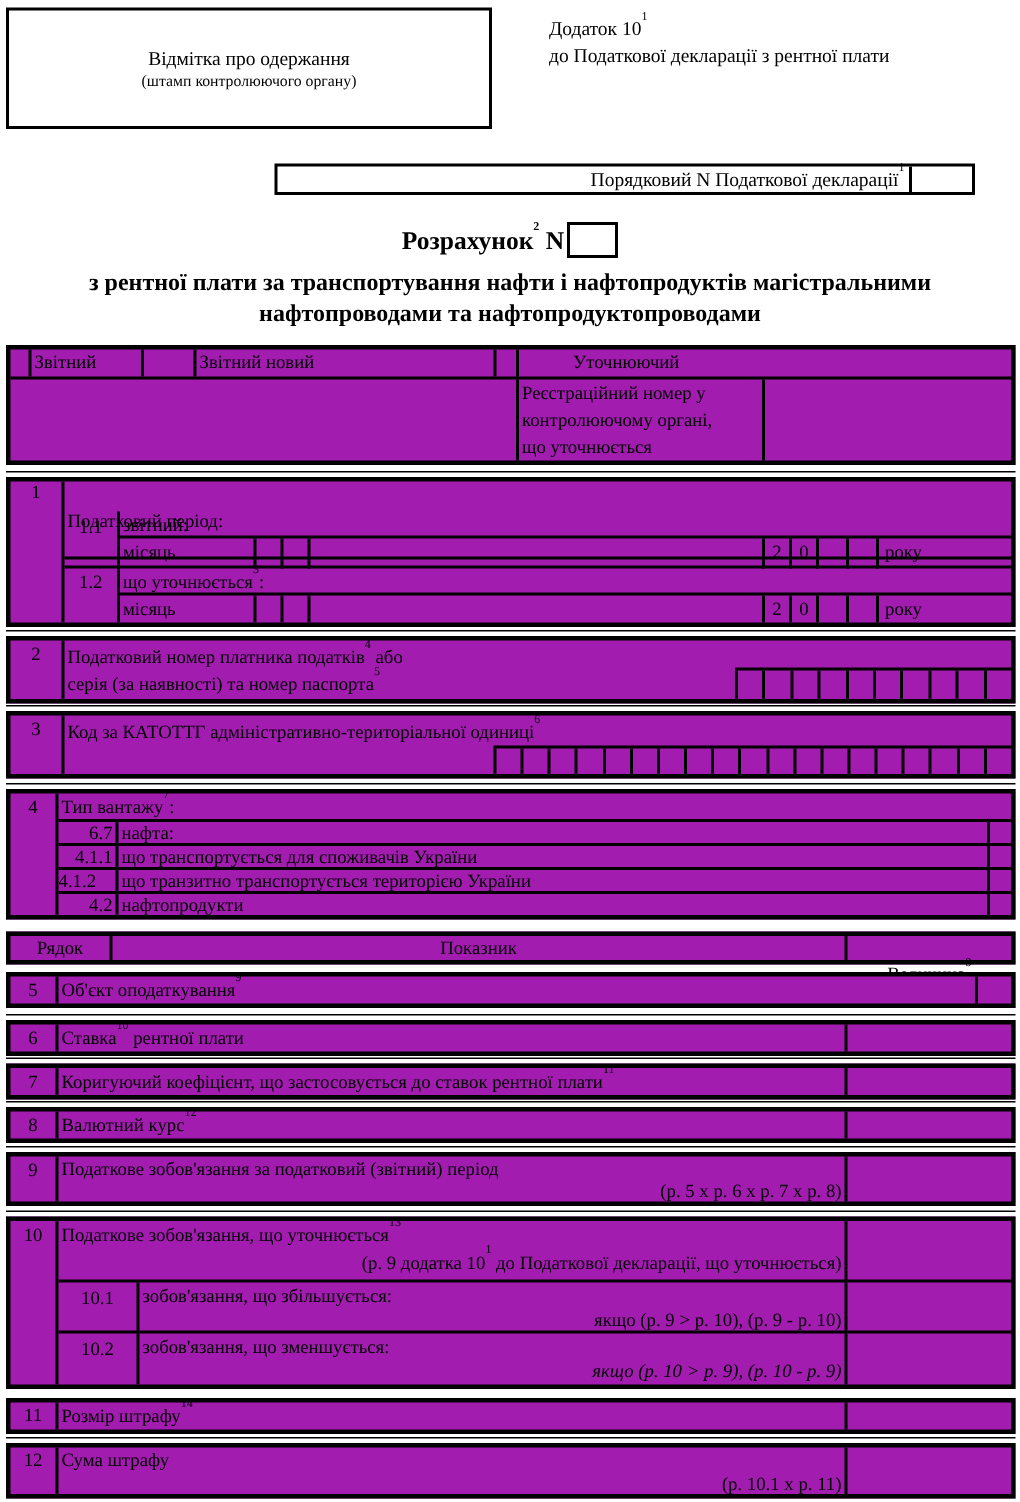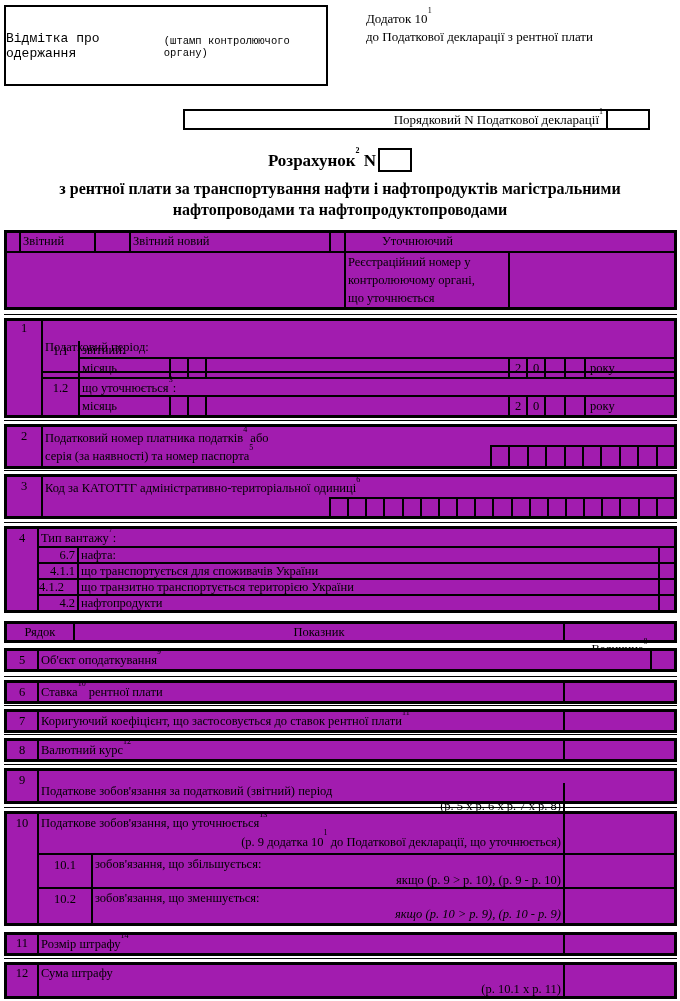--- a/index.html
+++ b/index.html
@@ -1,21 +1,21 @@
 <!DOCTYPE html>
 <html><head>
 <meta charset="utf-8">
 <style>
   html, body { margin: 0; padding: 0; background: #fff; }
   body { width: 680px; height: 1001px; position: relative; overflow: hidden;
          font-family: "Liberation Serif", "DejaVu Serif", serif; color: #000; font-size: 12px; }
   .abs { position: absolute; box-sizing: border-box; }
   sup { font-size: 8px; vertical-align: top; position: relative; top: -3px; line-height: 1; }
   .stamp { left: 4px; top: 5px; width: 324px; height: 81px; border: 2px solid #000;
-           display: flex; align-items: center; justify-content: center; font-family: Liberation Mono, monospace; }
+           display: flex; flex-direction: column; align-items: center; justify-content: center; }
   .stamp .t1 { font-size: 13px; }
   .stamp .t2 { font-size: 10.5px; margin-top: 2px; }
   .annex { left: 366px; top: 10px; font-size: 13px; line-height: 18px; }
   .ordbox { left: 183px; top: 109px; width: 467px; height: 21px; border: 2px solid #000; display: flex; }
   .ordbox .lbl { flex: 1; text-align: right; font-size: 13px; line-height: 17px; padding-right: 3px; border-right: 2px solid #000; }
   .ordbox .val { width: 40px; }
   .title1 { left: 0; top: 150px; width: 680px; text-align: center; font-weight: bold; font-size: 17px; }
   .title1 .numbox { display: inline-block; width: 34px; height: 24px; border: 2px solid #000; vertical-align: middle; margin-left: 2px; position: relative; top: -2px; box-sizing: border-box; }
   .title2 { left: 0; top: 178px; width: 680px; text-align: center; font-weight: bold; font-size: 16px; line-height: 21px; }
 
@@ -192,21 +192,21 @@
 </div>
 
 <div class="abs box thin-top" style="left:4px;top:738px;width:673px;height:24px;">
   <div class="cell num br" style="left:0;top:0;width:32px;height:18px;line-height:18px;">8</div>
   <div class="cell txt br" style="left:32px;top:0;width:526px;height:18px;line-height:18px;"><span>Валютний курс</span><sup>12</sup></div>
   <div class="cell" style="left:558px;top:0;width:109px;height:18px;"></div>
 </div>
 
 <div class="abs box thin-top" style="left:4px;top:768px;width:673px;height:36px;">
   <div class="cell num br" style="left:0;top:0;width:32px;height:30px;line-height:18px;">9</div>
-  <div class="cell txt br" style="left:32px;top:12px;width:526px;height:30px;">
+  <div class="cell txt br" style="left:32px;top:0;width:526px;height:30px;">
     <div style="line-height:16px;">Податкове зобов'язання за податковий (звітний) період</div>
     <div class="right" style="line-height:14px;">(р. 5 х р. 6 х р. 7 х р. 8)</div>
   </div>
   <div class="cell" style="left:558px;top:0;width:109px;height:30px;"></div>
 </div>
 
 <div class="abs box thin-top" style="left:4px;top:811px;width:673px;height:115px;">
   <div class="cell num br" style="left:0;top:0;width:32px;height:109px;line-height:18px;">10</div>
   <div class="cell txt br bb" style="left:32px;top:0;width:526px;height:41px;">
     <div style="line-height:18px;"><span>Податкове зобов'язання, що уточнюється</span><sup>13</sup></div>

